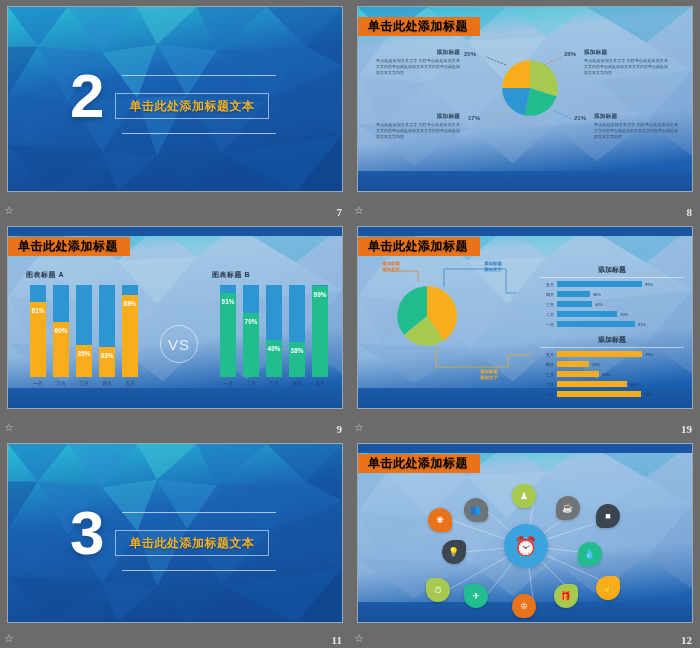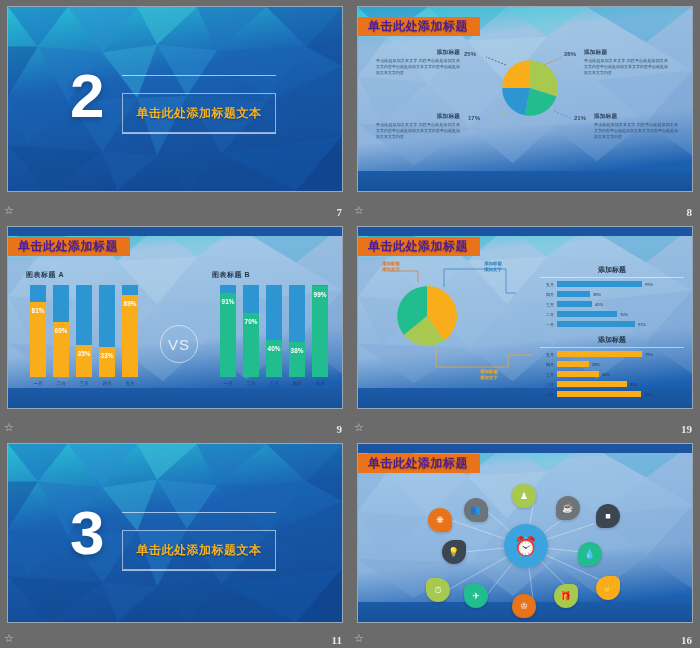--- a/index.html
+++ b/index.html
@@ -52,40 +52,40 @@
     line-height:62px; letter-spacing:-2px;
     text-shadow:0 2px 6px rgba(0,0,0,.28);
   }
   .sec-line {
     position:absolute; left:114px; width:154px; height:1px;
     background:rgba(255,255,255,.62);
   }
   .sec-line.top { top:68px; }
   .sec-line.bot { top:126px; }
   .sec-box {
-    position:absolute; left:114px; top:86px;
-    width:154px; height:40px;
+    position:absolute; left:107px; top:86px;
+    width:154px; height:26px;
     border:1px solid rgba(255,255,255,.55);
     display:flex; align-items:center; justify-content:center;
   }
   .sec-box span {
     color:#f7b223; font-size:12px; font-weight:bold;
     letter-spacing:.5px;
     text-shadow:0 1px 2px rgba(0,0,0,.35);
   }
 
   
   .title-bar {
     position:absolute; left:0; top:10px;
     height:19px; padding:0 12px 0 10px;
     background:#e8731a;
     display:flex; align-items:center;
   }
   .title-bar span {
-    color:#4c1d95; font-size:12px; font-weight:bold; letter-spacing:.5px;
+    color:#000000; font-size:12px; font-weight:bold; letter-spacing:.5px;
     text-shadow:0 1px 1px rgba(0,0,0,.25);
   }
   .band-bottom {
     position:absolute; left:0; bottom:0; width:100%; height:20px;
     background:linear-gradient(180deg,#1b5ba8 0%,#17509a 100%);
   }
   .band-top {
     position:absolute; left:0; top:0; width:100%; height:9px;
     background:#1b54a0;
   }
@@ -704,17 +704,17 @@
         <div class="pin" style="left:196px;top:140px;background:#a8c94f;border-radius:50% 6px 50% 50%;">
           <span class="pin-ico">🎁</span>
           </div>
         <div class="pin" style="left:238px;top:132px;background:#f9ad1b;border-radius:50% 6px 50% 50%;">
           <span class="pin-ico">✋</span>
           </div>
       </div>
     </div>
     <div class="footer">
       <div class="star-icon">☆</div>
-      <div class="pagenum">16</div>
+      <div class="pagenum">12</div>
     </div>
   </div>
 
 </div>
 
 </body></html>

